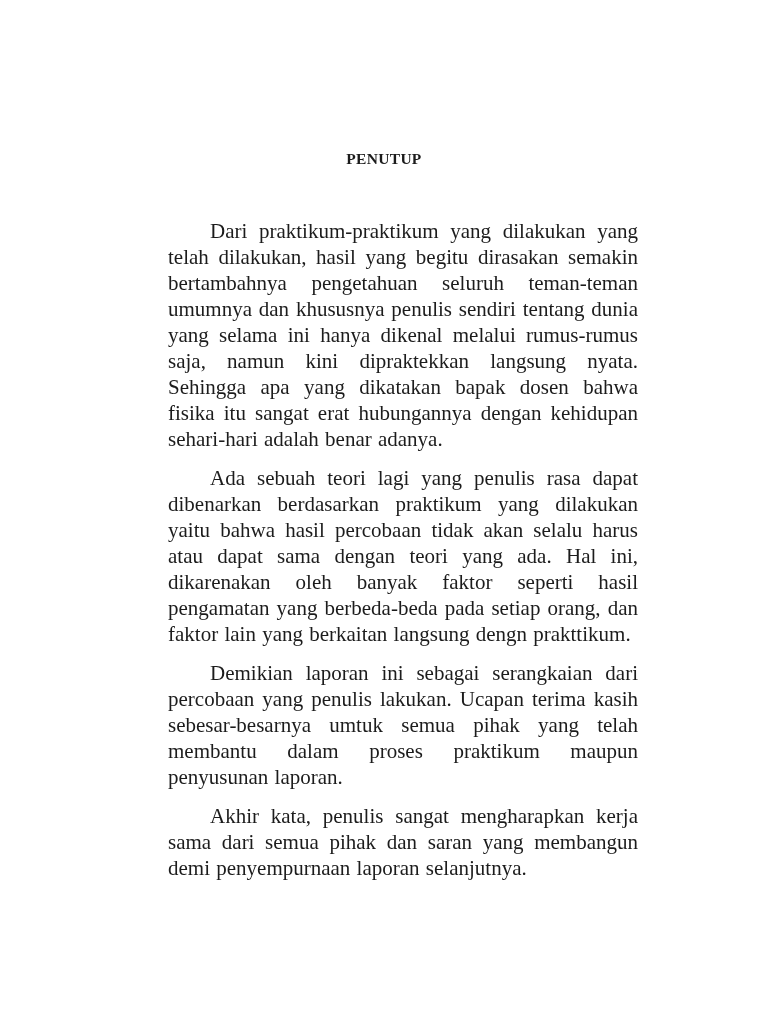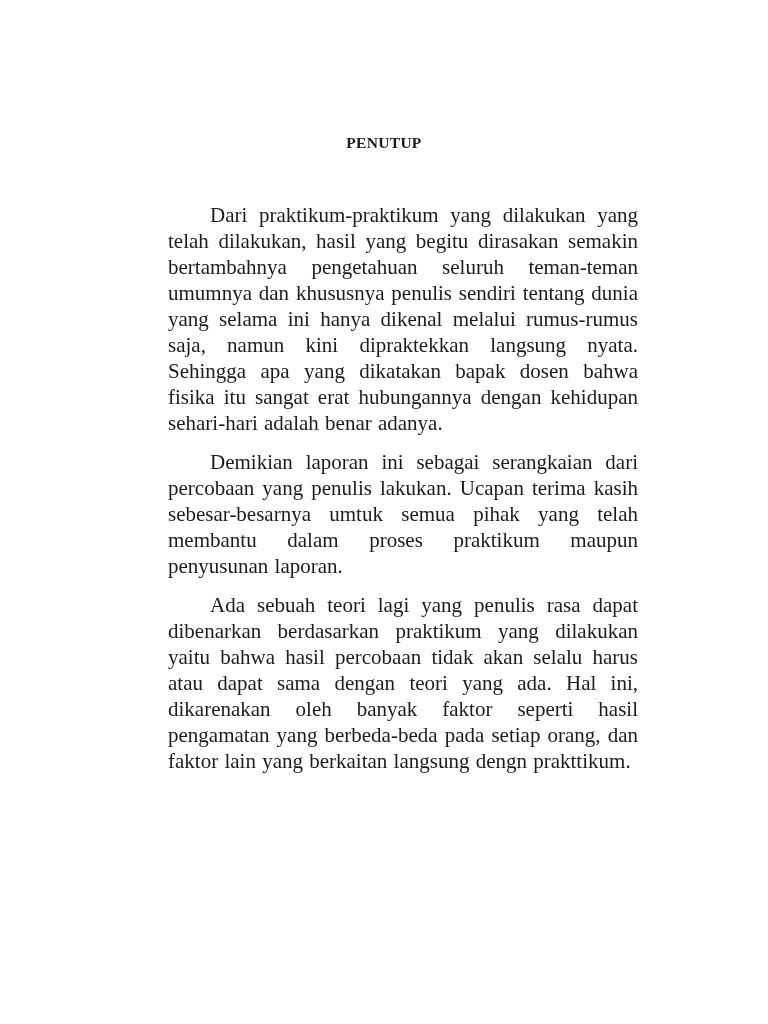--- a/index.html
+++ b/index.html
@@ -13,21 +13,21 @@
     height: 1024px;
     margin: 0 auto;
     background: #ffffff;
     overflow: hidden;
     font-family: "Liberation Serif", "DejaVu Serif", serif;
     color: #1c1c1c;
     box-sizing: border-box;
     padding: 133px 130px 0 168px;
   }
   .doc-title {
-    margin: 0 -130px 50px -168px; 
+    margin: 16px -130px 50px -168px; 
     text-align: center;
     font-weight: bold;
     font-size: 15.5px;
     letter-spacing: 0.3px;
     line-height: 19px;
   }
   .doc-paragraph {
     margin: 0 0 13px 0;
     font-size: 21px;
     line-height: 26px;
@@ -37,17 +37,18 @@
   }
 </style>
 </head>
 <body>
 
 <div class="doc-page">
   <h1 class="doc-title">PENUTUP</h1>
 
   <p class="doc-paragraph">Dari praktikum-praktikum yang dilakukan yang telah dilakukan, hasil yang begitu dirasakan semakin bertambahnya pengetahuan seluruh teman-teman umumnya dan khususnya penulis sendiri tentang dunia yang selama ini hanya dikenal melalui rumus-rumus saja, namun kini dipraktekkan langsung nyata. Sehingga apa yang dikatakan bapak dosen bahwa fisika itu sangat erat hubungannya dengan kehidupan sehari-hari adalah benar adanya.</p>
 
+  <p class="doc-paragraph">Ada sebuah teori lagi yang penulis rasa dapat dibenarkan berdasarkan praktikum yang dilakukan yaitu bahwa hasil percobaan tidak akan selalu harus atau dapat sama dengan teori yang ada. Hal ini, dikarenakan oleh banyak faktor seperti hasil pengamatan yang berbeda-beda pada setiap orang, dan faktor lain yang berkaitan langsung dengn prakttikum.</p>
+
   <p class="doc-paragraph">Demikian laporan ini sebagai serangkaian dari percobaan yang penulis lakukan. Ucapan terima kasih sebesar-besarnya umtuk semua pihak yang telah membantu dalam proses praktikum maupun penyusunan laporan.</p>
 
-  <p class="doc-paragraph">Ada sebuah teori lagi yang penulis rasa dapat dibenarkan berdasarkan praktikum yang dilakukan yaitu bahwa hasil percobaan tidak akan selalu harus atau dapat sama dengan teori yang ada. Hal ini, dikarenakan oleh banyak faktor seperti hasil pengamatan yang berbeda-beda pada setiap orang, dan faktor lain yang berkaitan langsung dengn prakttikum.</p>
-
+  <p class="doc-paragraph">Akhir kata, penulis sangat mengharapkan kerja sama dari semua pihak dan saran yang membangun demi penyempurnaan laporan selanjutnya.</p>
 </div>
 
 </body></html>

